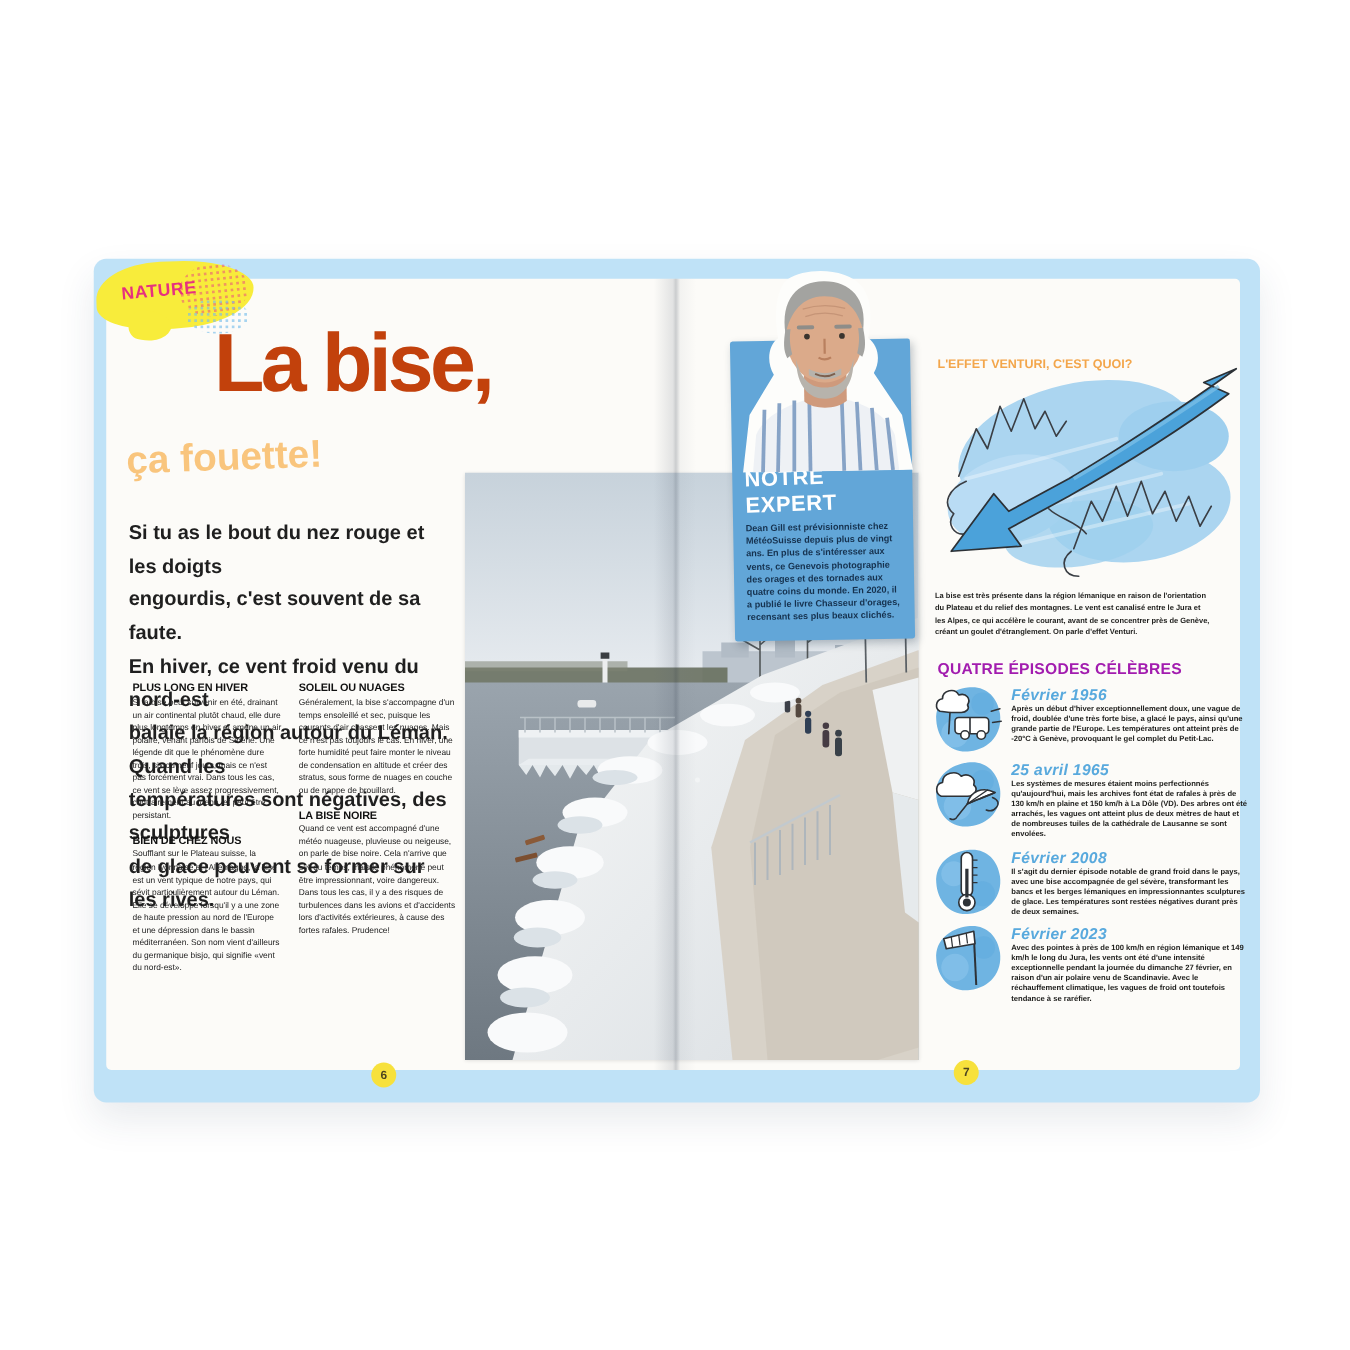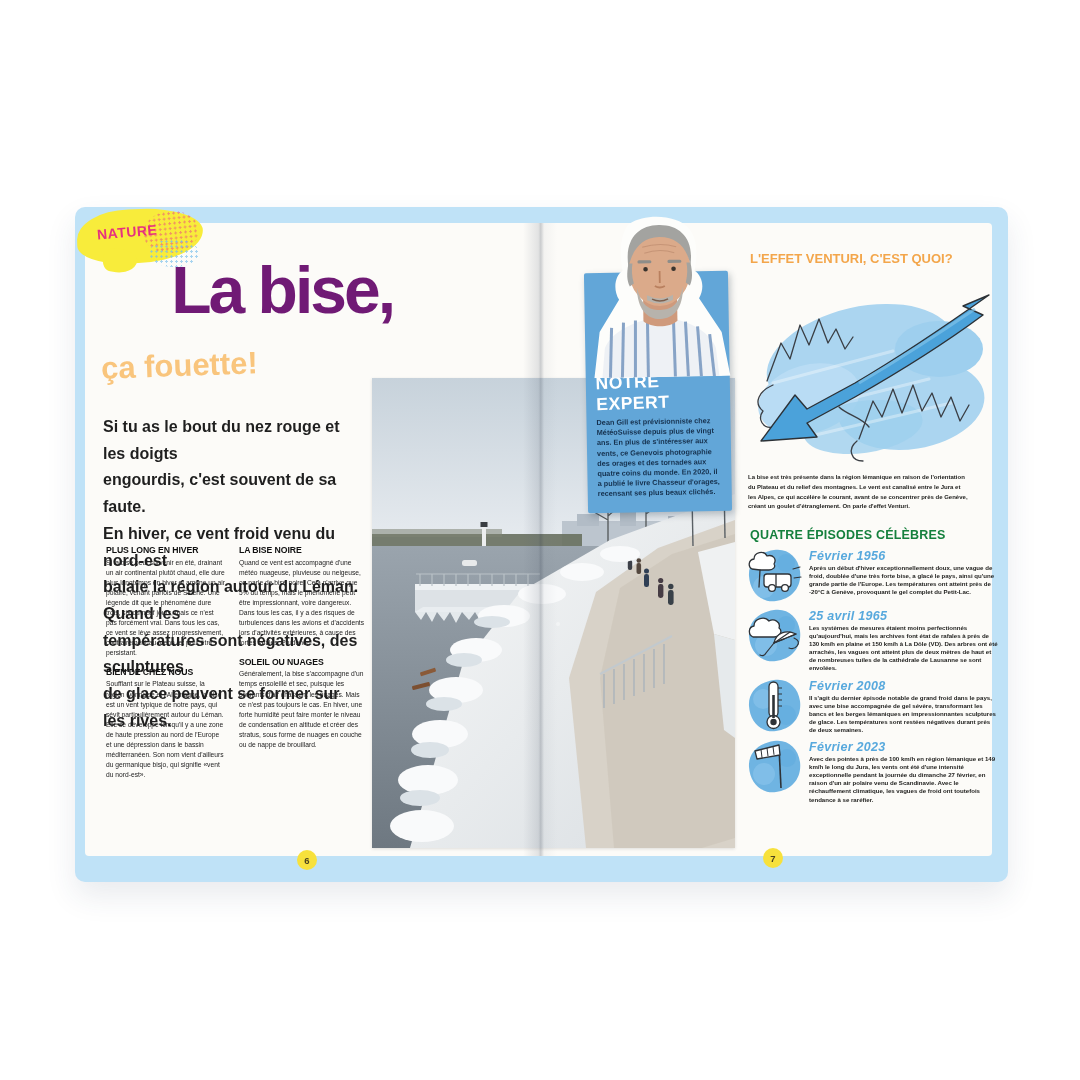--- a/index.html
+++ b/index.html
@@ -13,42 +13,42 @@
   
   .badge{position:absolute;left:2px;top:2px;width:130px;height:62px;z-index:9;}
   .badge-blob{position:absolute;left:0;top:0;width:126px;height:54px;background:#f8ec3b;border-radius:46% 54% 58% 42% / 60% 48% 64% 40%;transform:rotate(-2deg);}
   .badge-tail{position:absolute;left:26px;top:40px;width:34px;height:24px;background:#f8ec3b;border-radius:40% 60% 70% 30% / 50% 40% 70% 50%;transform:rotate(12deg);}
   .badge-dots-pink{position:absolute;left:66px;top:2px;width:56px;height:42px;border-radius:50%;transform:rotate(-6deg);
     background-image:radial-gradient(circle,rgba(233,62,133,.5) 1px,transparent 1.3px);background-size:5px 5px;}
   .badge-dots-blue{position:absolute;left:72px;top:30px;width:50px;height:28px;border-radius:50%;
     background-image:radial-gradient(circle,rgba(120,190,235,.65) 1px,transparent 1.3px);background-size:5px 5px;}
   .badge-label{position:absolute;left:20px;top:15px;font-size:14px;font-weight:bold;color:#e6317f;letter-spacing:.5px;transform:rotate(-5deg);}
   
-  .title-main{position:absolute;left:58px;top:50px;width:260px;text-align:right;font-size:66px;line-height:1;font-weight:bold;color:#701a75;letter-spacing:-3px;z-index:2;}
+  .title-main{position:absolute;left:58px;top:50px;width:260px;text-align:right;font-size:66px;line-height:1;font-weight:bold;color:#c2410c;letter-spacing:-3px;z-index:2;}
   .title-sub{position:absolute;left:26px;top:141px;font-size:31px;font-weight:bold;color:#f9c57d;transform:rotate(-2deg);z-index:2;}
   .intro{position:absolute;left:28px;top:207px;width:262px;font-size:16px;font-weight:bold;line-height:1.67;color:#1f1f1f;white-space:pre-line;z-index:2;}
   .col{position:absolute;top:338px;z-index:2;}
   .col-1{left:31px;width:119px;}
   .col-2{left:164px;width:128px;}
   .sec-heading{font-size:8.7px;font-weight:bold;color:#111;margin:0 0 2.5px 0;letter-spacing:-.1px;}
   .sec-body{font-size:6.7px;line-height:1.5;color:#222;margin:0 0 9px 0;}
   .main-photo{position:absolute;left:297px;top:171px;width:363px;height:470px;z-index:3;box-shadow:0 1px 3px rgba(0,0,0,.12);}
   .main-photo svg{display:block;width:100%;height:100%;}
   
   .expert-card{position:absolute;left:511px;top:65px;width:144px;height:240px;background:#62a6d8;transform:rotate(-1deg);z-index:6;border-radius:2px;box-shadow:2px 3px 7px rgba(30,50,70,.28);}
   .expert-card-inner{position:absolute;left:10px;right:9px;top:99px;}
   .expert-title{font-size:17.5px;font-weight:bold;color:#ffffff;letter-spacing:.5px;transform:rotate(-1deg);}
   .expert-body{margin-top:4px;font-size:7.3px;font-weight:bold;line-height:1.4;color:#16324f;}
   .expert-portrait{position:absolute;left:512px;top:6px;width:146px;height:164px;z-index:7;transform:rotate(-1deg);}
   .expert-portrait svg{display:block;width:100%;height:100%;}
-  .venturi-heading{position:absolute;left:675px;top:44px;font-size:13px;font-weight:bold;color:#f3a64b;z-index:2;}
+  .venturi-heading{position:absolute;left:675px;top:79px;font-size:10px;font-weight:bold;color:#f3a64b;z-index:2;}
   .venturi-illo{position:absolute;left:668px;top:80px;width:252px;height:184px;z-index:2;}
   .venturi-illo svg{display:block;width:100%;height:100%;}
   .venturi-caption{position:absolute;left:673px;top:266px;width:254px;font-size:6px;font-weight:bold;line-height:1.63;color:#1d1d1b;white-space:pre-line;z-index:2;}
-  .episodes-heading{position:absolute;left:675px;top:321px;font-size:12.5px;font-weight:bold;color:#15803d;letter-spacing:.2px;z-index:2;}
+  .episodes-heading{position:absolute;left:675px;top:321px;font-size:12.5px;font-weight:bold;color:#a21caf;letter-spacing:.2px;z-index:2;}
   .episodes{position:absolute;left:671px;top:342px;width:252px;z-index:2;}
   .episode{display:flex;gap:7px;margin-bottom:6px;align-items:flex-start;}
   .episode-icon{flex:0 0 56px;width:56px;height:56px;margin-top:-2px;}
   .episode-icon svg{display:block;width:100%;height:100%;}
   .episode-text{flex:1;}
   .episode-date{font-family:Liberation Sans, sans-serif;font-style:italic;font-weight:bold;font-size:12.5px;color:#58a9dd;margin-bottom:1px;letter-spacing:.3px;}
   .episode-body{font-size:6.1px;font-weight:bold;line-height:1.33;color:#1d1d1b;}
   .pagenum{position:absolute;width:20px;height:20px;border-radius:50%;background:#f7e13c;color:#4c4420;font-size:9.5px;font-weight:bold;display:flex;align-items:center;justify-content:center;z-index:9;}
   .pagenum-left{left:222px;top:643px;}
   .pagenum-right{left:688px;top:641px;}
@@ -82,26 +82,26 @@
       <p class="sec-heading">PLUS LONG EN HIVER</p>
       <p class="sec-body">Si la bise peut survenir en été, drainant un air continental plutôt chaud, elle dure plus longtemps en hiver et amène un air polaire, venant parfois de Sibérie. Une légende dit que le phénomène dure trois, six ou neuf jours, mais ce n'est pas forcément vrai. Dans tous les cas, ce vent se lève assez progressivement, contrairement au foehn, et peut être persistant.</p>
     </div>
     <div>
       <p class="sec-heading">BIEN DE CHEZ NOUS</p>
       <p class="sec-body">Soufflant sur le Plateau suisse, la région lyonnaise et l'Allemagne, la bise est un vent typique de notre pays, qui sévit particulièrement autour du Léman. Elle se développe lorsqu'il y a une zone de haute pression au nord de l'Europe et une dépression dans le bassin méditerranéen. Son nom vient d'ailleurs du germanique bisjo, qui signifie «vent du nord-est».</p>
     </div>
   </div>
   <div class="col col-2">
     <div>
+      <p class="sec-heading">SOLEIL OU NUAGES</p>
+      <p class="sec-body">Généralement, la bise s'accompagne d'un temps ensoleillé et sec, puisque les courants d'air chassent les nuages. Mais ce n'est pas toujours le cas. En hiver, une forte humidité peut faire monter le niveau de condensation en altitude et créer des stratus, sous forme de nuages en couche ou de nappe de brouillard.</p>
+    </div>
+    <div>
       <p class="sec-heading">LA BISE NOIRE</p>
       <p class="sec-body">Quand ce vent est accompagné d'une météo nuageuse, pluvieuse ou neigeuse, on parle de bise noire. Cela n'arrive que 5% du temps, mais le phénomène peut être impressionnant, voire dangereux. Dans tous les cas, il y a des risques de turbulences dans les avions et d'accidents lors d'activités extérieures, à cause des fortes rafales. Prudence!</p>
-    </div>
-    <div>
-      <p class="sec-heading">SOLEIL OU NUAGES</p>
-      <p class="sec-body">Généralement, la bise s'accompagne d'un temps ensoleillé et sec, puisque les courants d'air chassent les nuages. Mais ce n'est pas toujours le cas. En hiver, une forte humidité peut faire monter le niveau de condensation en altitude et créer des stratus, sous forme de nuages en couche ou de nappe de brouillard.</p>
     </div>
   </div>
 
   <div class="main-photo">
     <svg viewBox="0 0 363 470" preserveAspectRatio="none">
       <defs>
         <linearGradient id="skyg" x1="0" y1="0" x2="0" y2="1">
           <stop offset="0" stop-color="#c7d2db"></stop>
             <stop offset="1" stop-color="#e8ecf0"></stop>
         </linearGradient>

